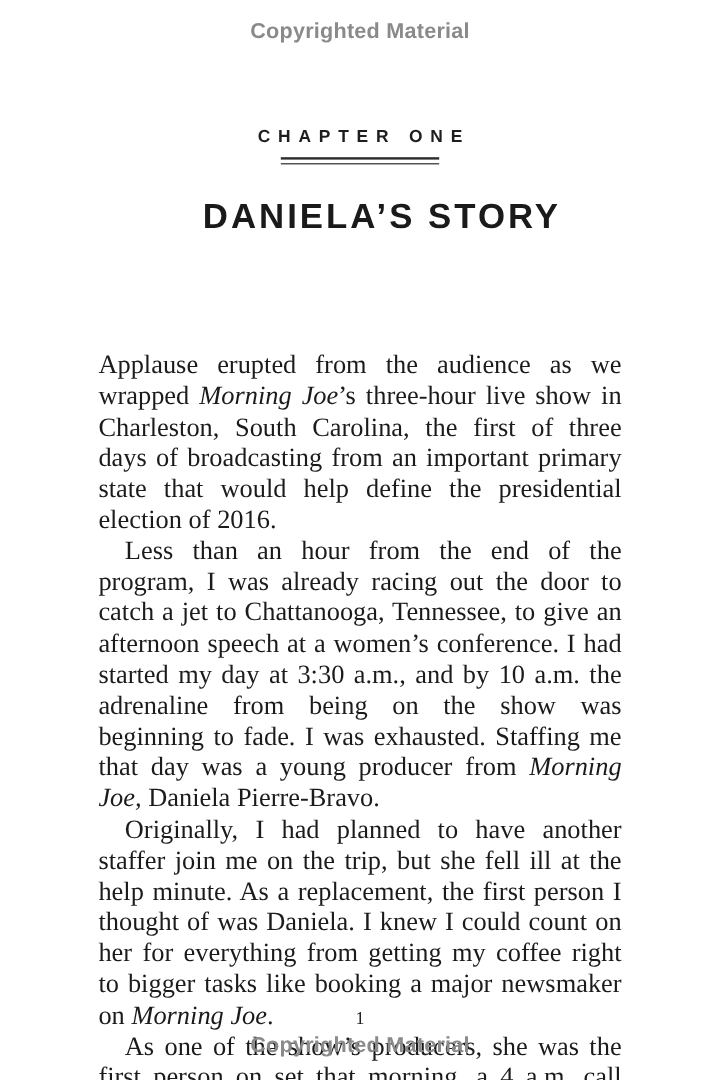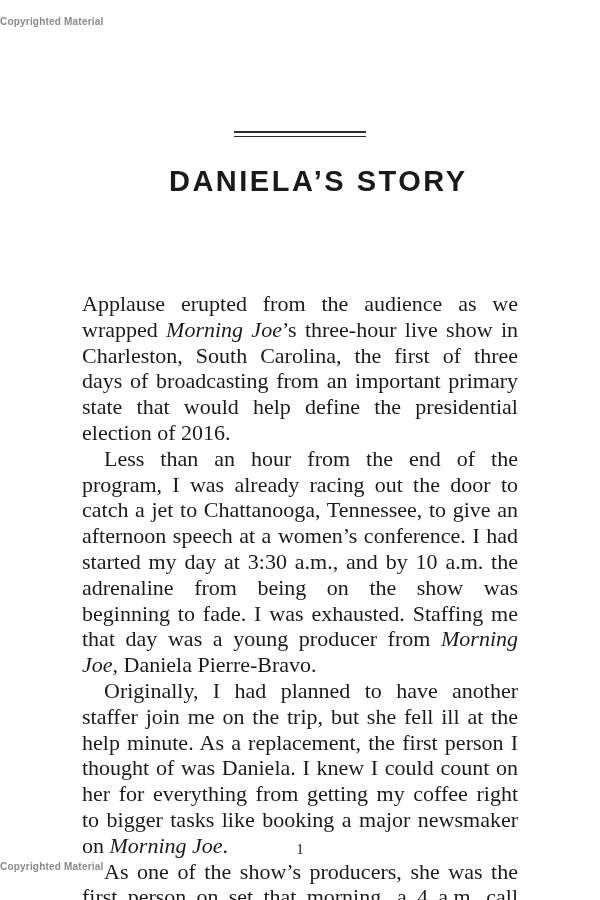--- a/index.html
+++ b/index.html
@@ -13,23 +13,23 @@
     height: 900px;
     background: #ffffff;
     overflow: hidden;
     font-family: "Liberation Serif", serif;
     color: #1b1b1b;
   }
   .copyright {
     position: absolute;
     left: 0;
     width: 100%;
-    text-align: left;
+    text-align: center;
     font-family: "Liberation Sans", sans-serif;
-    font-size: 10px;
+    font-size: 18px;
     font-weight: bold;
     color: #8a8a8a;
     letter-spacing: 0.2px;
   }
   .copyright.top { top: 16px; }
   .copyright.bottom { top: 861px; }
   .chapter-label {
     position: absolute;
     top: 106px;
     left: 0;
@@ -98,20 +98,21 @@
     font-size: 15px;
     color: #222222;
   }
 </style>
 </head>
 <body>
 
 <div class="page">
   <div class="copyright top">Copyrighted Material</div>
 
+  <div class="chapter-label">CHAPTER ONE</div>
 
   <div class="double-rule"></div>
 
   <h1 class="chapter-title">DANIELA’S STORY</h1>
 
   <div class="body-text">
       <p class="no-indent"><span>Applause erupted from the audience as we wrapped </span><em>Morning Joe</em><span>’s three-hour live show in Charleston, South Carolina, the first of three days of broadcasting from an important primary state that would help define the presidential election of 2016.</span></p>
       <p><span>Less than an hour from the end of the program, I was already racing out the door to catch a jet to Chattanooga, Tennessee, to give an afternoon speech at a women’s conference. I had started my day at 3:30 a.m., and by 10 a.m. the adrenaline from being on the show was beginning to fade. I was exhausted. Staffing me that day was a young producer from </span><em>Morning Joe,</em><span> Daniela Pierre-Bravo.</span></p>
       <p><span>Originally, I had planned to have another staffer join me on the trip, but she fell ill at the help minute. As a replacement, the first person I thought of was Daniela. I knew I could count on her for everything from getting my coffee right to bigger tasks like booking a major newsmaker on </span><em>Morning Joe</em><span>.</span></p>
       <p><span>As one of the show’s producers, she was the first person on set that morning, a 4 a.m. call time. Staffing me that day meant she would travel with me to Tennessee and back that night to South Carolina to do the show from there all over again the next morning. She was just as exhausted as I was, but you wouldn’t</span></p>

